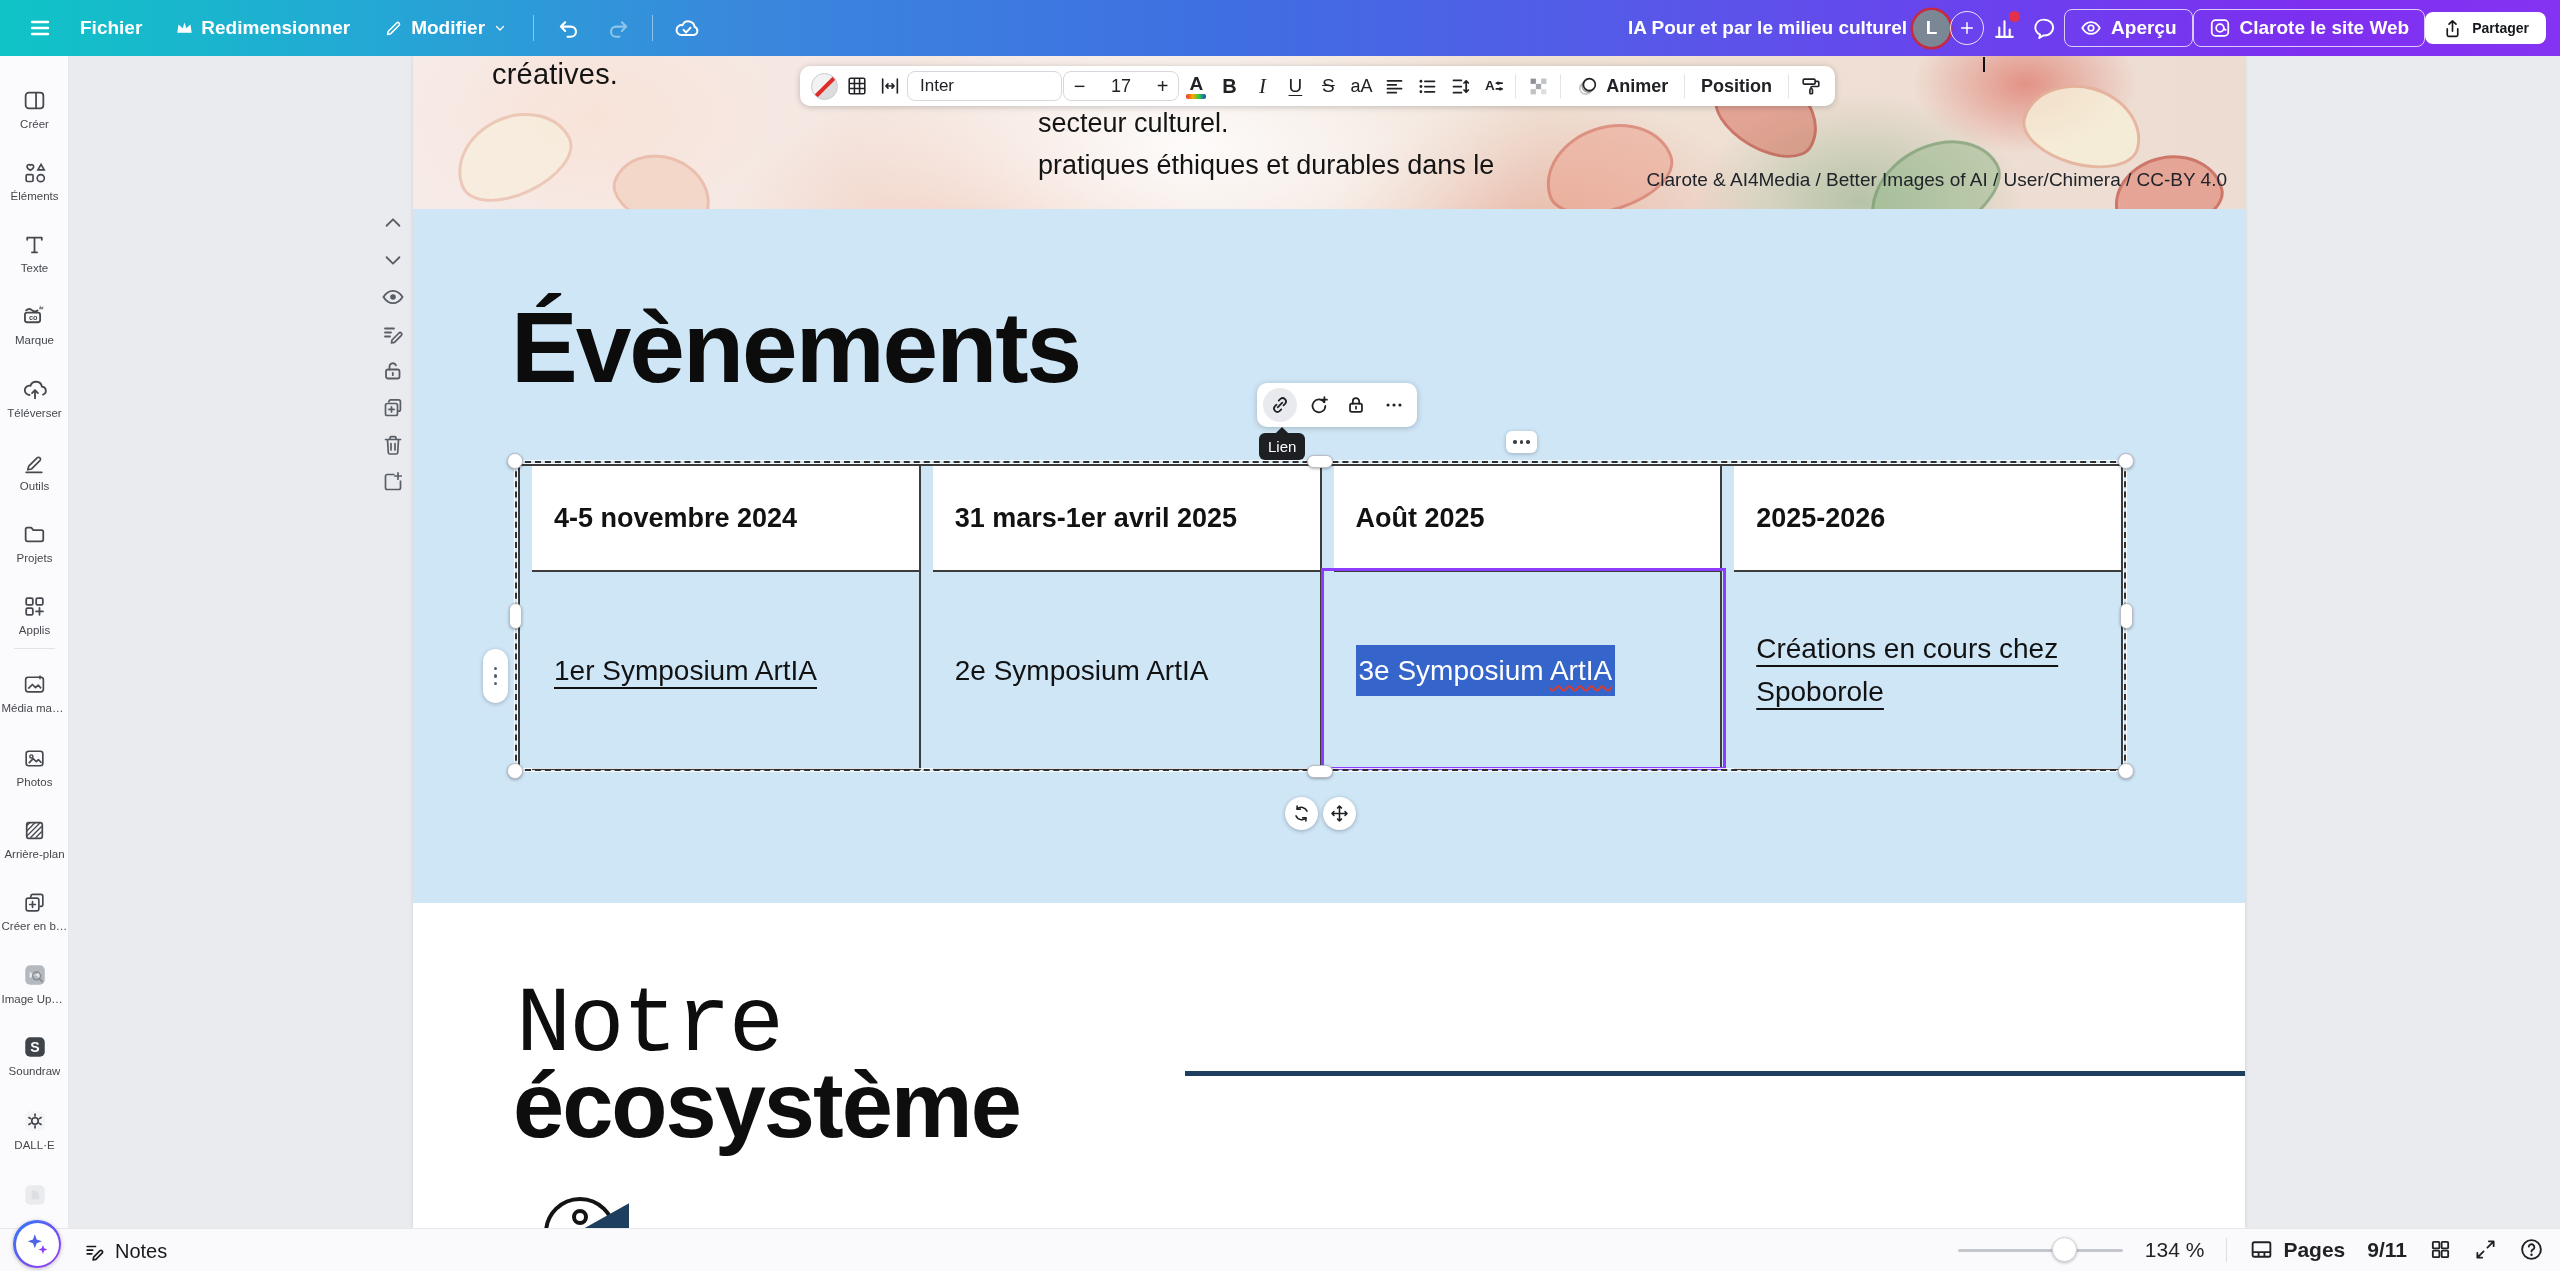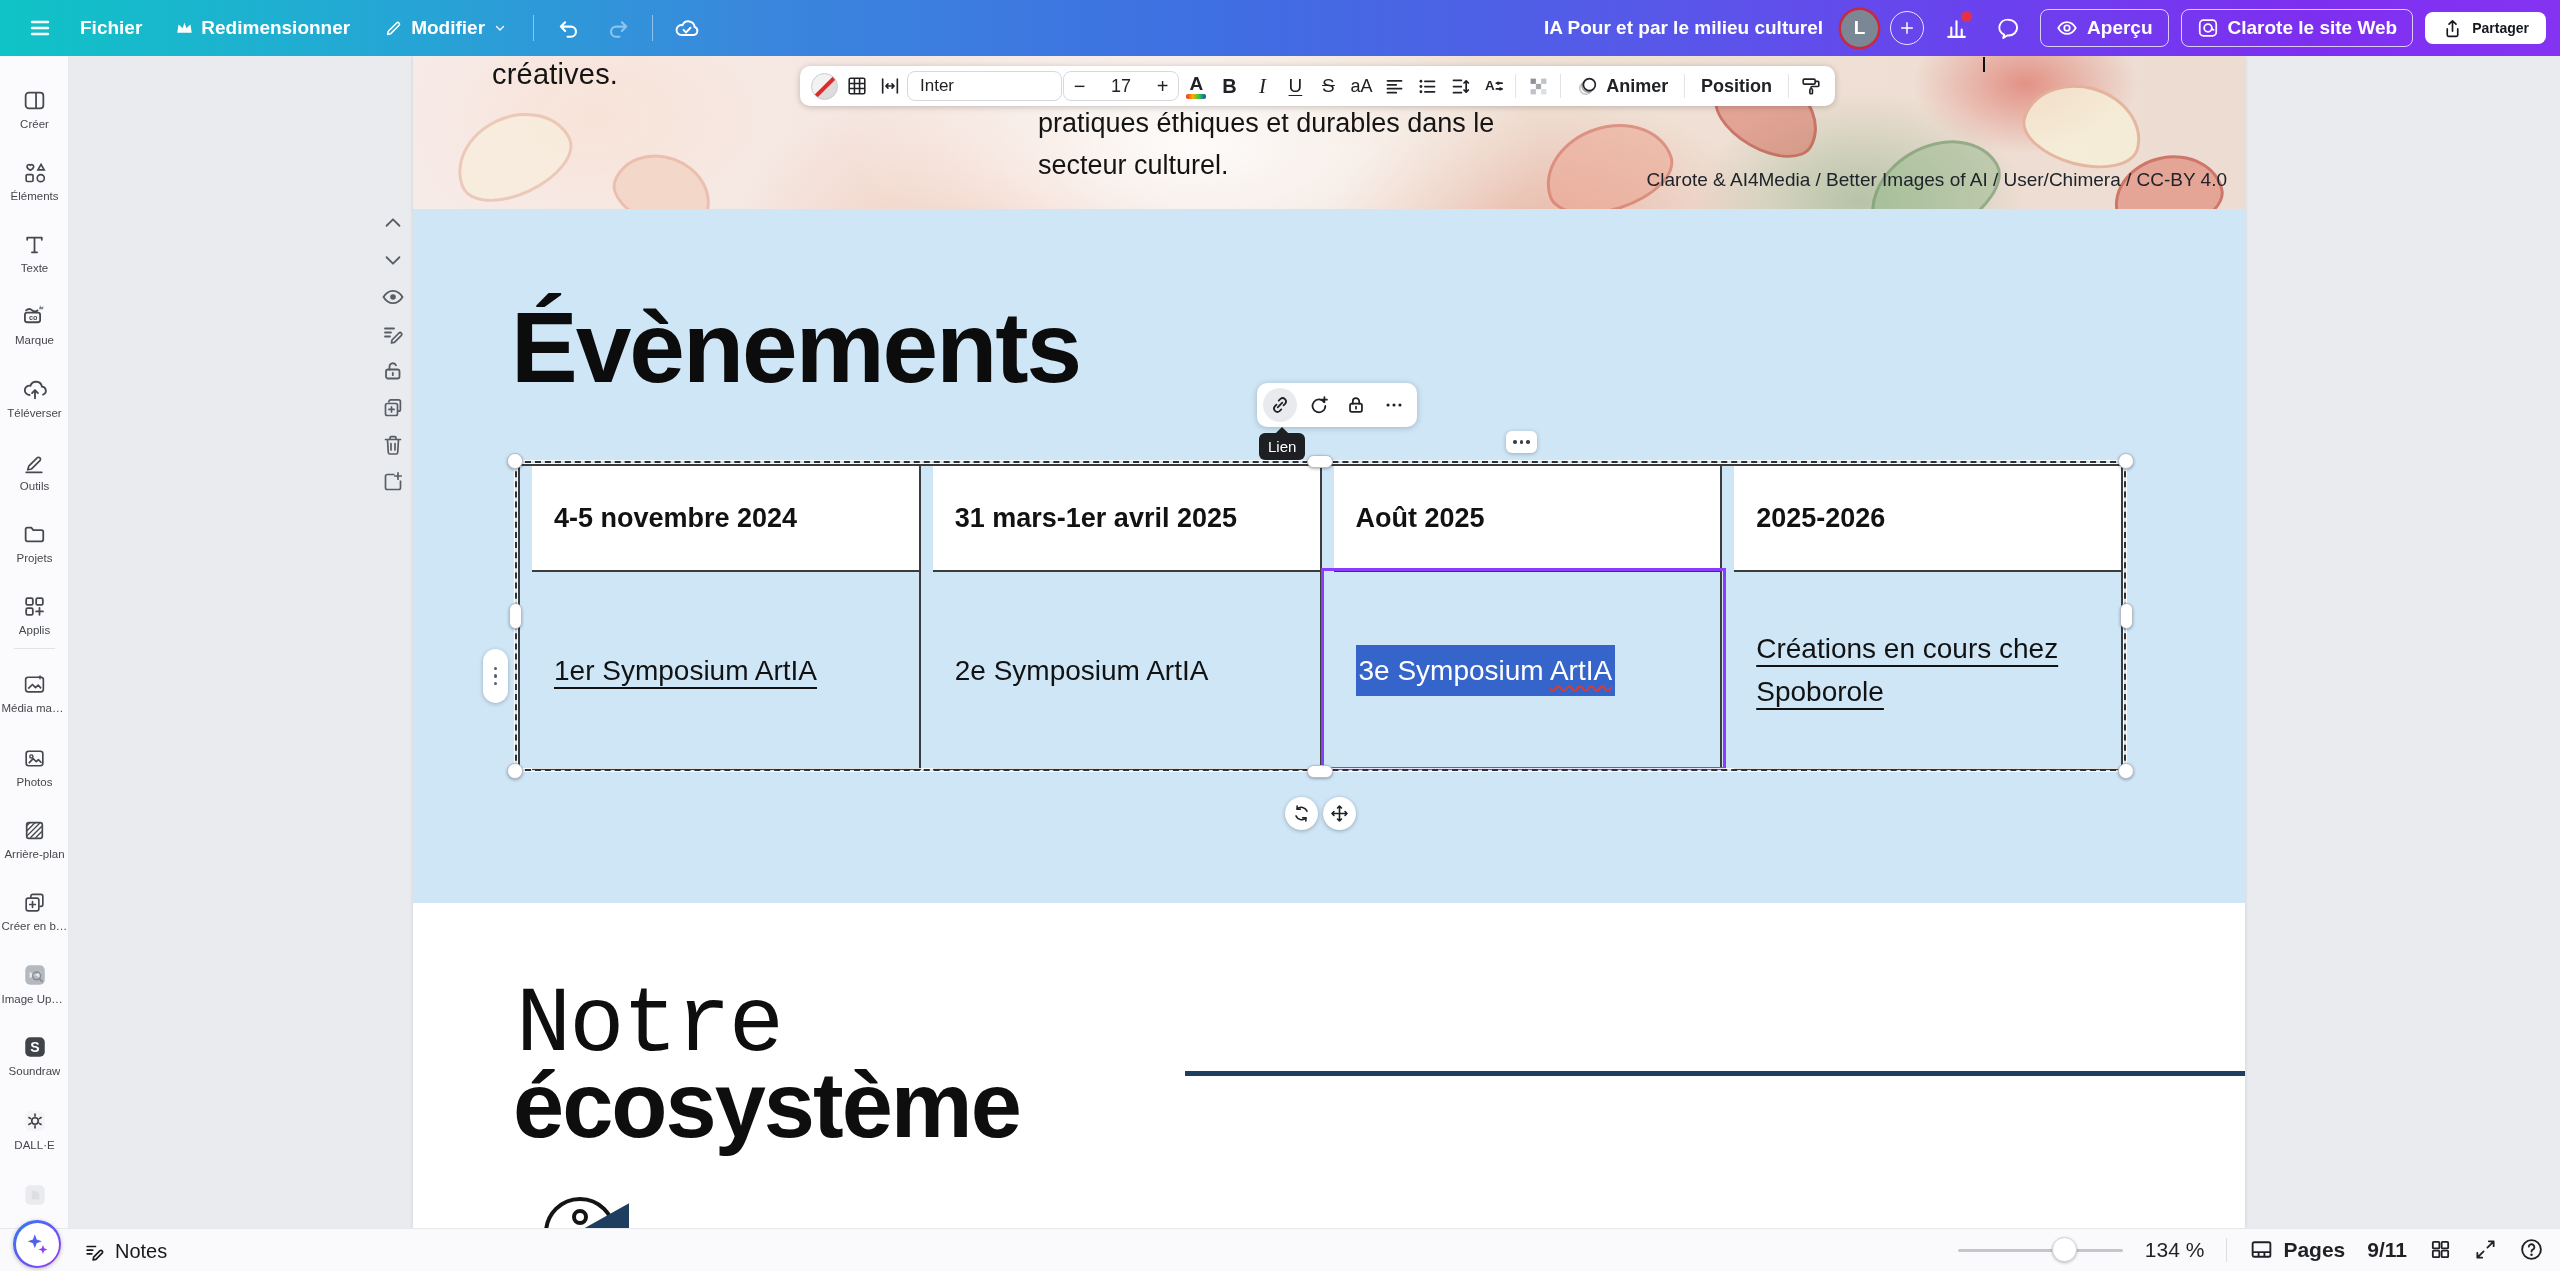--- a/index.html
+++ b/index.html
@@ -5,21 +5,21 @@
   * { margin:0; padding:0; box-sizing:border-box; }
   html,body { width:2560px; height:1271px; overflow:hidden; font-family:"Liberation Sans","DejaVu Sans",sans-serif; background:#e9ebef; }
   .app { position:relative; width:2560px; height:1271px; }
   svg { display:block; }
 
   
   .topbar { position:absolute; top:0; left:0; width:2560px; height:56px; z-index:90;
     background:linear-gradient(90deg,#0fc4c6 0%,#23a9d4 14%,#3a86dd 30%,#3f6ee2 48%,#555ae8 63%,#6b41ee 78%,#7d2ff0 90%,#8433f2 100%);
     display:flex; align-items:center; justify-content:space-between; color:#fff; }
   .tb-left { display:flex; align-items:center; gap:10px; padding-left:22px; }
-  .tb-right { display:flex; align-items:center; gap:12px; padding-right:14px; }
+  .tb-right { display:flex; align-items:center; padding-right:14px; }
   .tb-btn { display:flex; align-items:center; gap:8px; height:38px; padding:0 12px; border-radius:8px; font-size:19px; font-weight:600; cursor:pointer; white-space:nowrap; }
   .tb-sep { width:1px; height:26px; background:rgba(255,255,255,.45); margin:0 4px; }
   .dim { opacity:.45; }
   .doc-title { font-size:19px; font-weight:600; margin-right:6px; white-space:nowrap; }
   .avatar { width:37px; height:37px; border-radius:50%; background:#7b8795; color:#fff; font-size:19px; font-weight:600;
     display:flex; align-items:center; justify-content:center; box-shadow:0 0 0 2.5px #c9293f; }
   .circle-btn { width:34px; height:34px; border-radius:50%; border:1.8px solid rgba(255,255,255,.85); display:flex; align-items:center; justify-content:center; font-size:22px; font-weight:400; }
   .iconbtn { position:relative; width:40px; height:38px; display:flex; align-items:center; justify-content:center; border-radius:8px; }
   .notif-dot { position:absolute; top:2px; right:4px; width:11px; height:11px; border-radius:50%; background:#e5304c; }
   .pill { border:1.6px solid rgba(255,255,255,.75); border-radius:8px; height:38px; display:flex; align-items:center; gap:9px; padding:0 15px; font-size:19px; font-weight:600; white-space:nowrap; }
@@ -415,22 +415,22 @@
         <div class="leaf" style="left:40px;top:60px;width:120px;height:80px;background:rgba(247,238,220,.75);border:3px solid rgba(205,90,70,.25);transform:rotate(-25deg)"></div>
         <div class="leaf" style="left:200px;top:100px;width:100px;height:70px;background:rgba(240,205,185,.6);border:3px solid rgba(205,90,70,.2);transform:rotate(20deg)"></div>
         <div class="leaf" style="left:1130px;top:70px;width:130px;height:85px;background:rgba(235,160,140,.5);border:3px solid rgba(190,70,55,.35);transform:rotate(-18deg)"></div>
         <div class="leaf" style="left:1300px;top:20px;width:110px;height:75px;background:rgba(210,90,70,.45);border:3px solid rgba(170,50,40,.4);transform:rotate(30deg)"></div>
         <div class="leaf" style="left:1450px;top:90px;width:140px;height:90px;background:rgba(150,185,140,.5);border:3px solid rgba(90,130,85,.4);transform:rotate(-30deg)"></div>
         <div class="leaf" style="left:1610px;top:30px;width:120px;height:80px;background:rgba(246,240,216,.8);border:3px solid rgba(200,80,60,.35);transform:rotate(15deg)"></div>
         <div class="leaf" style="left:1700px;top:100px;width:110px;height:75px;background:rgba(222,110,90,.5);border:3px solid rgba(170,50,40,.4);transform:rotate(-12deg)"></div>
         <span class="hero-word">créatives.</span>
         <div class="hero-par">
           <div>et pour contribuer à l'élaboration de</div>
+          <div>secteur culturel.</div>
           <div>pratiques éthiques et durables dans le</div>
-          <div>secteur culturel.</div>
         </div>
         <span class="hero-credit">Clarote &amp; AI4Media / Better Images of AI / User/Chimera / CC-BY 4.0</span>
         <span class="caret"></span>
       </section>
 
       <section class="blue-sec">
         <h1 class="events-title">Évènements</h1>
 
         <div class="etable">
           <div class="th">

